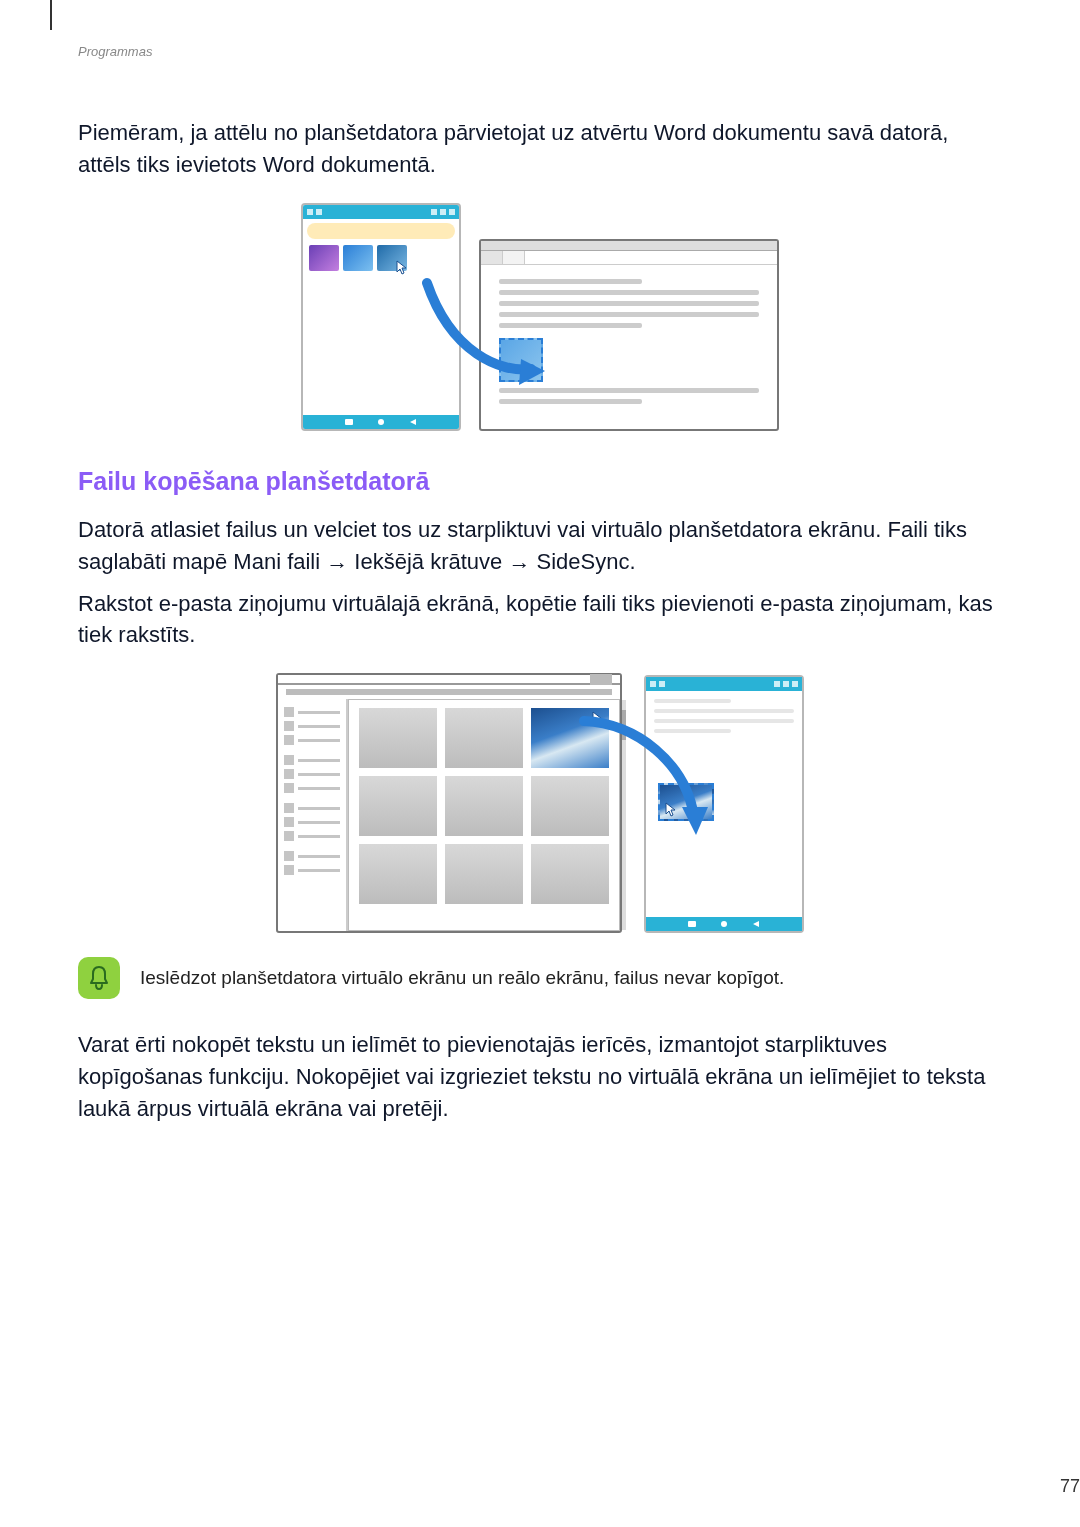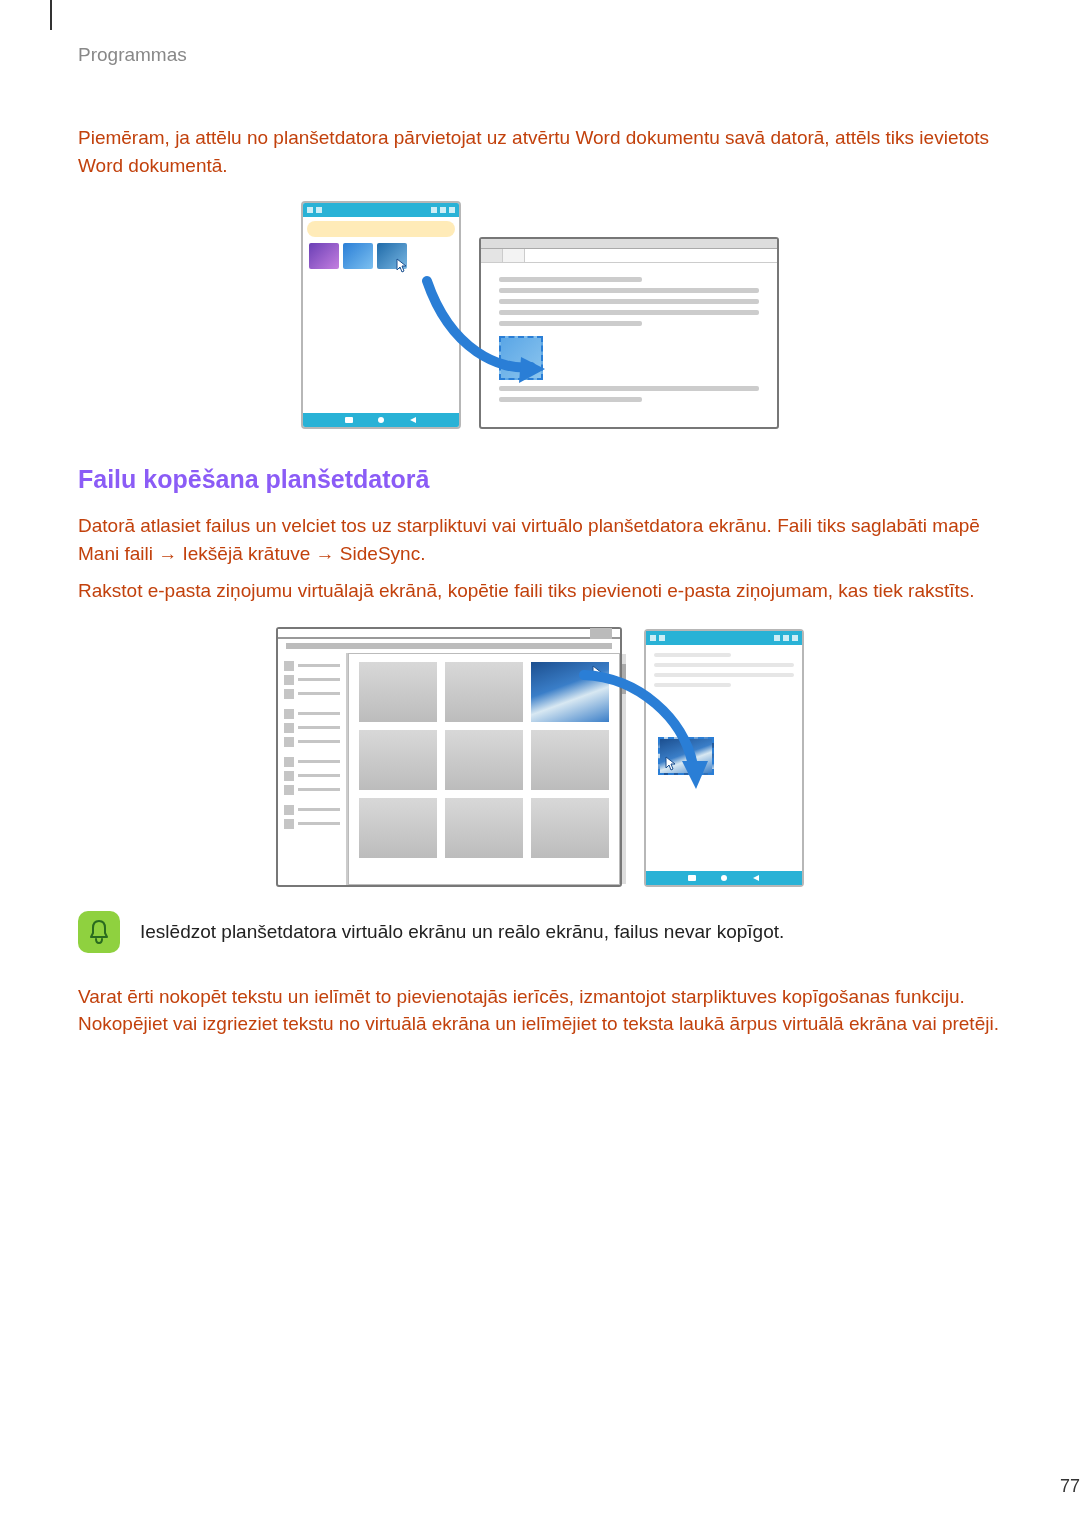--- a/index.html
+++ b/index.html
@@ -16,29 +16,30 @@
   }
   .left-tick {
     position: absolute;
     left: 50px;
     top: 0;
     width: 2px;
     height: 30px;
     background: #333;
   }
   .header-label {
-    font-size: 19px;
+    font-size: 13px;
     color: #888;
     margin-bottom: 58px;
     margin-top: 4px;
+    font-style: italic;
   }
   .body-text {
-    font-size: 19px;
+    font-size: 22px;
     line-height: 1.45;
-    color: #c2410c;
+    color: #0f172a;
     margin-bottom: 10px;
   }
   .body-text .bold { font-weight: 400; }
   .section-title {
     font-size: 25px;
     font-weight: 700;
     color: #8b5cf6;
     margin-top: 36px;
     margin-bottom: 18px;
   }

